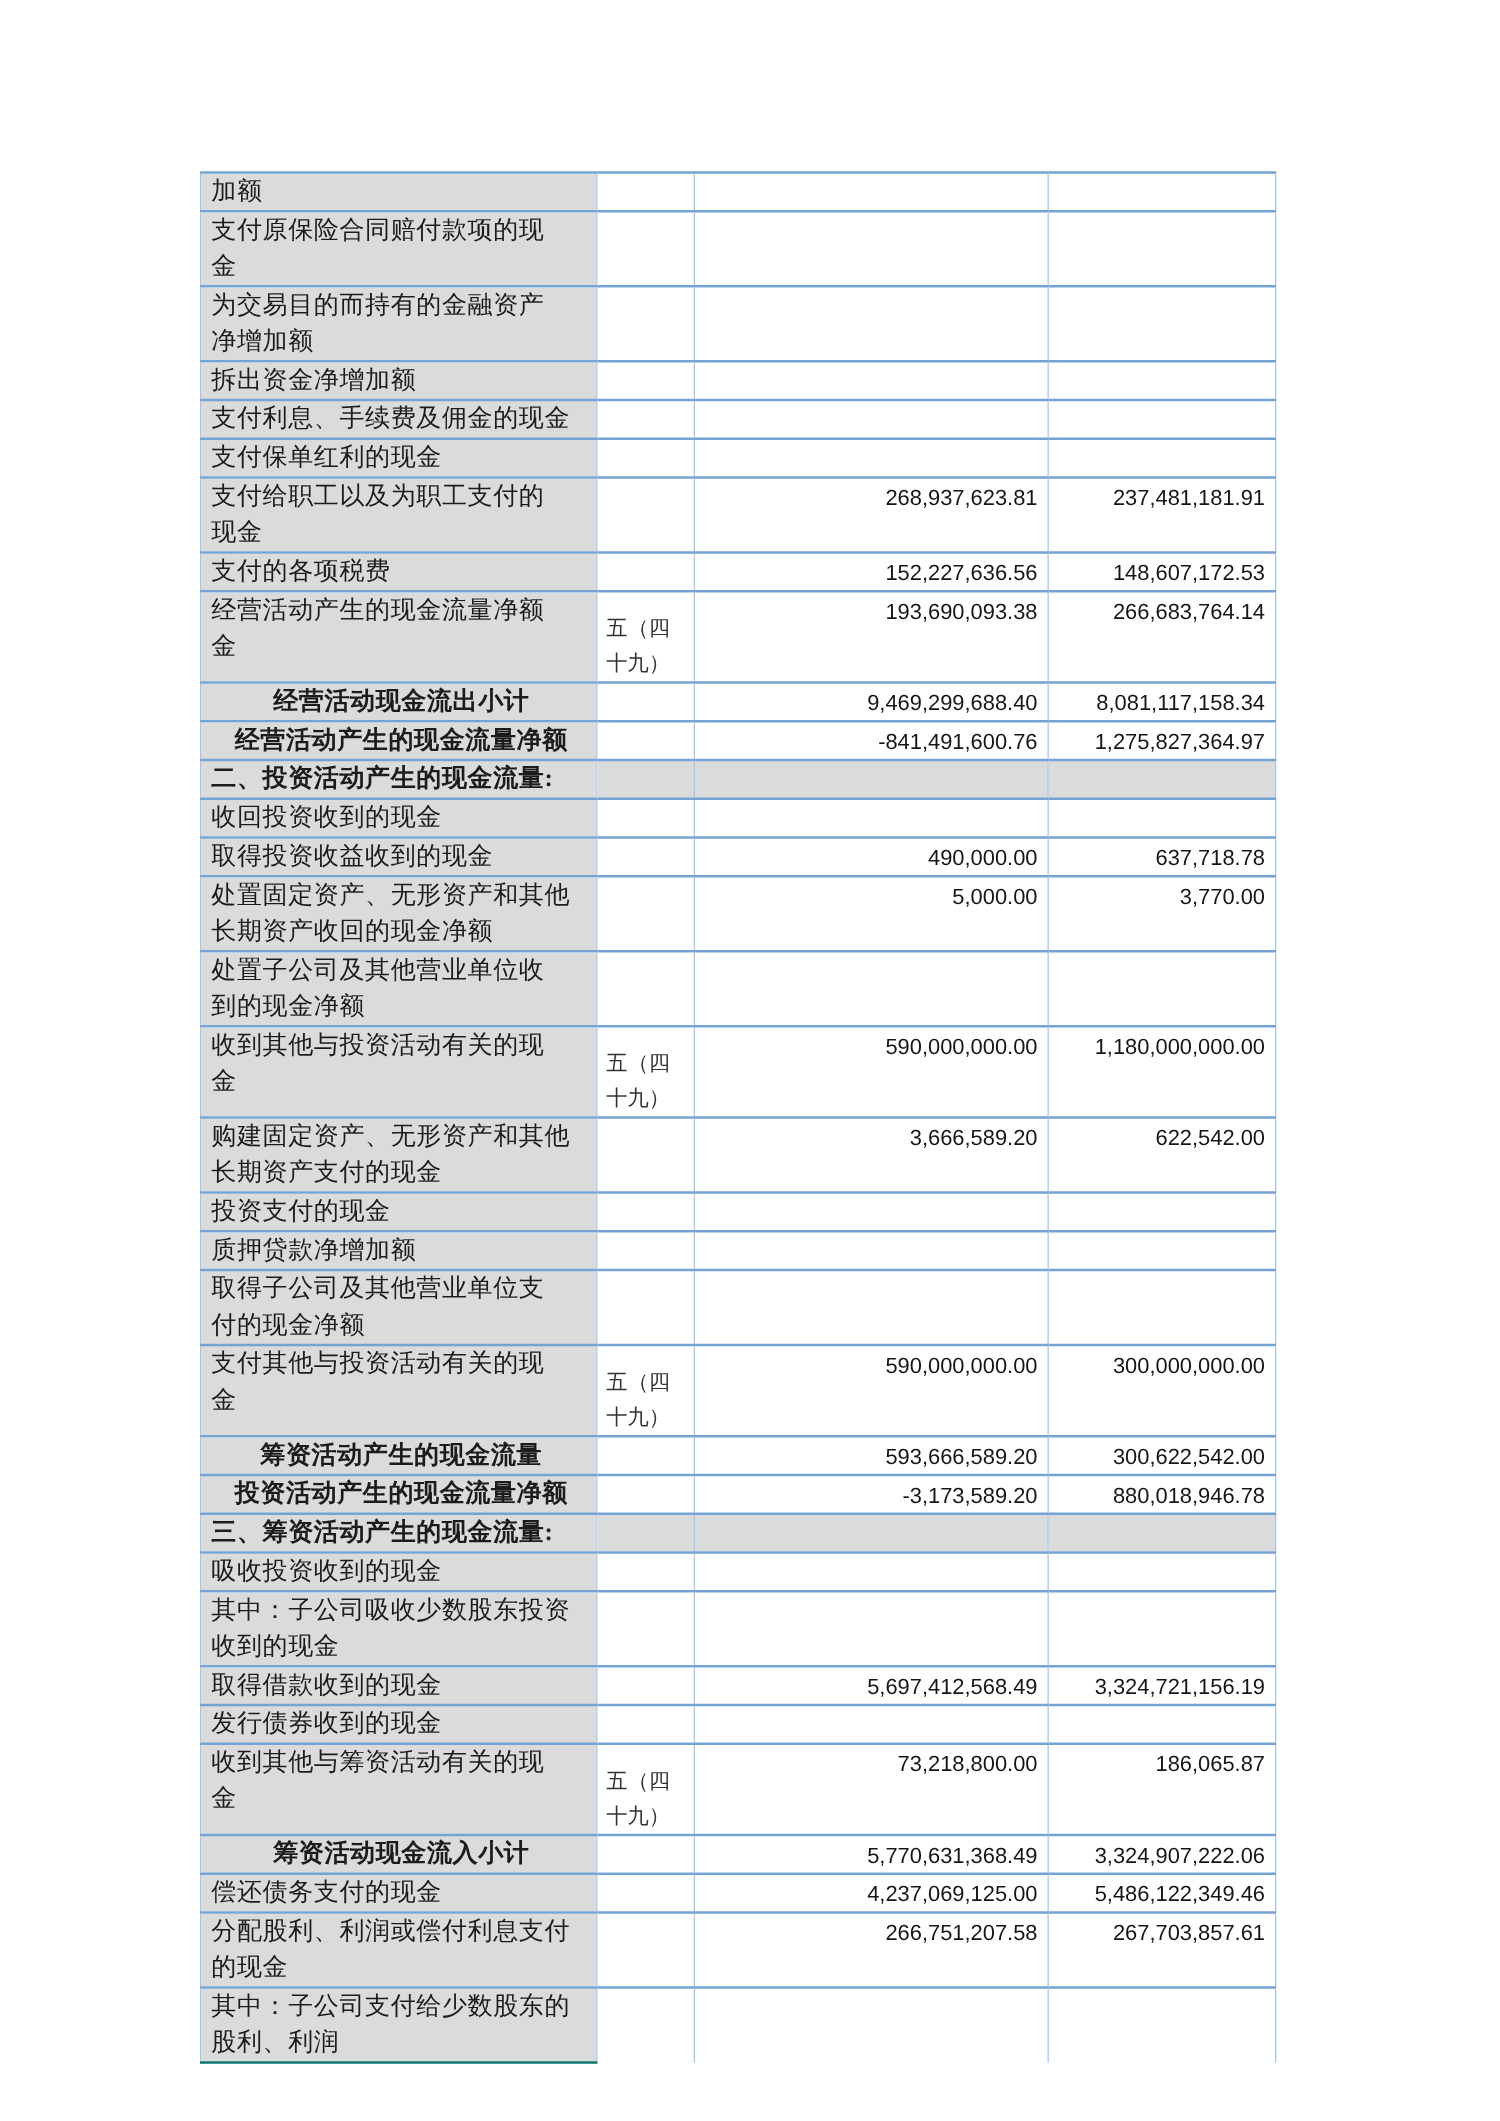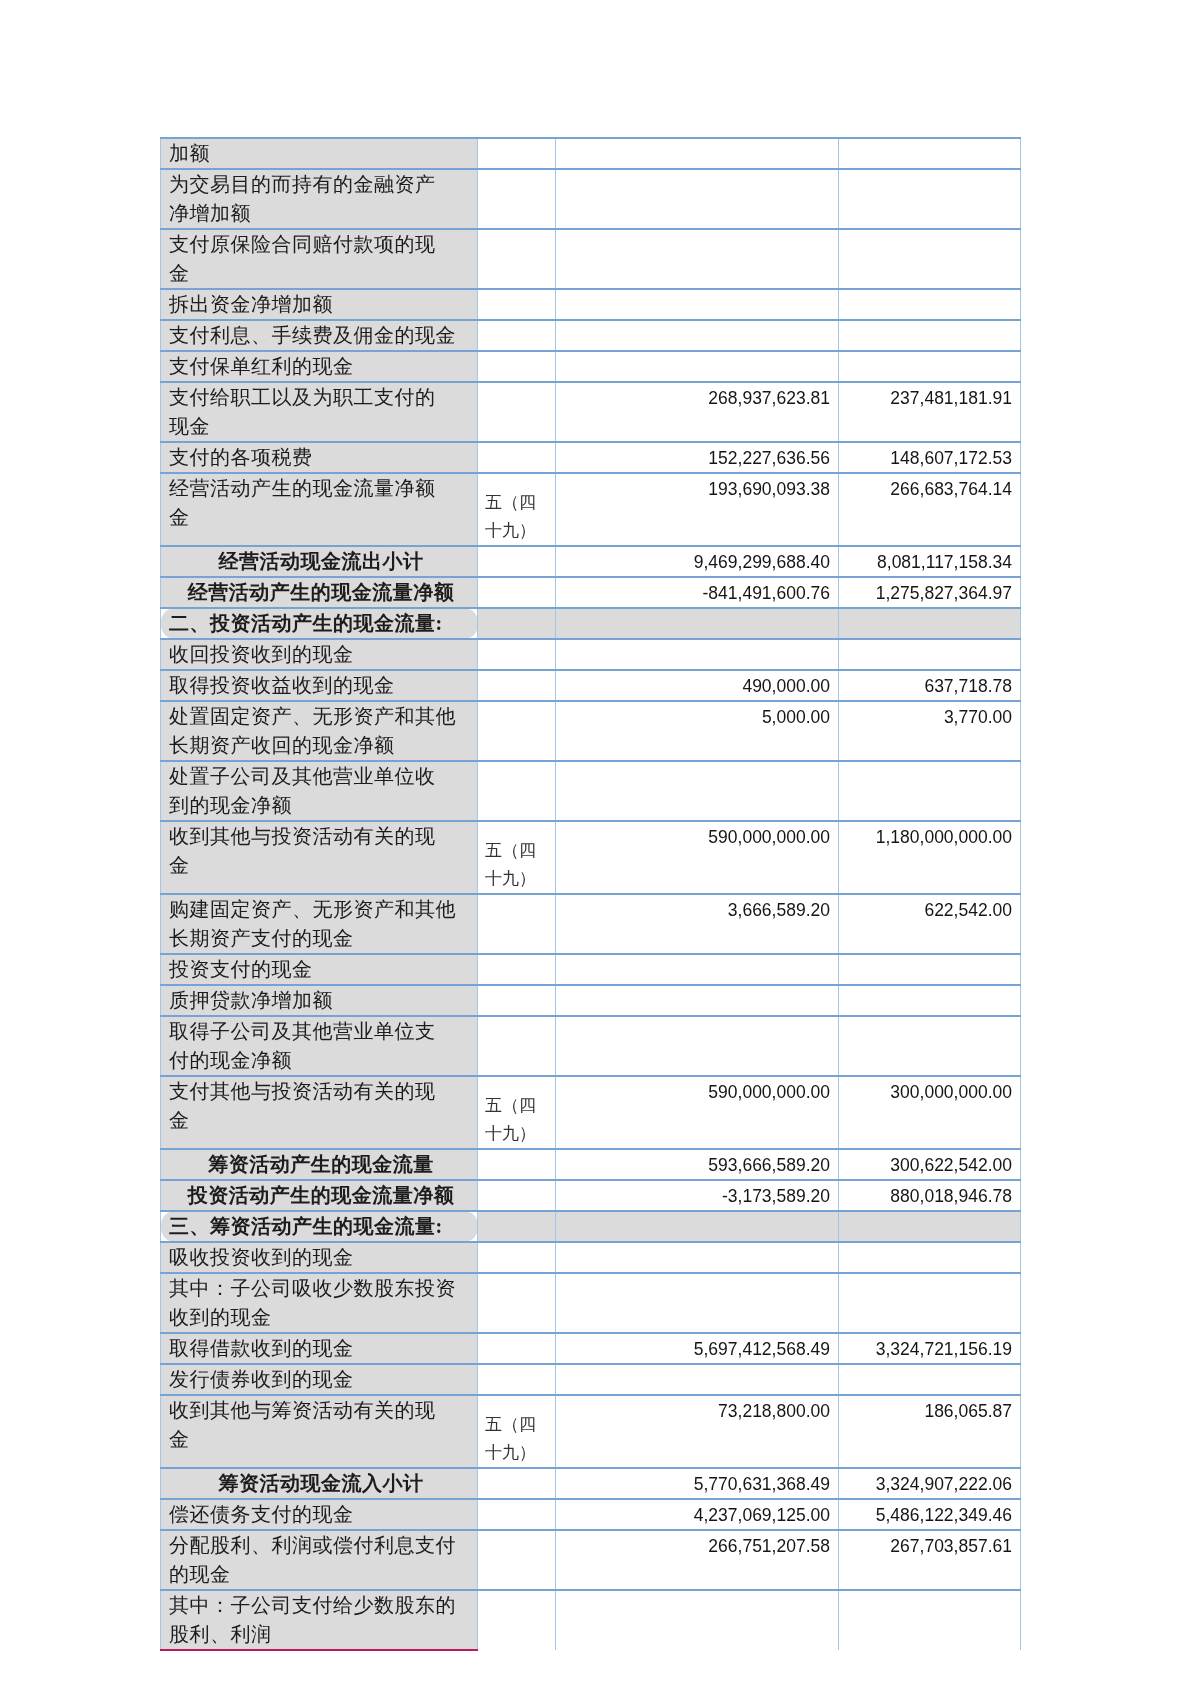--- a/index.html
+++ b/index.html
@@ -63,30 +63,29 @@
     padding:1px 8px 0 2px;
     background:#ffffff;
   }
   tr.row-subtotal td.c-label{
     font-weight:bold;
     text-align:center;
     padding-left:6px;padding-right:2px;
   }
   tr.row-section td.c-label{
     font-weight:bold;
-    border-radius:14px;
   }
   tr.row-section td{
     background:var(--shade);
   }
   tr:last-child td{
     border-bottom:none;
   }
   tr:last-child td.c-label{
-    border-bottom:2px solid #be185d;
+    border-bottom:2px solid #0f766e;
   }
 </style>
 </head>
 <body>
 
 <div class="table-wrap">
   <table class="cashflow">
     <colgroup>
       <col style="width:317px">
       <col style="width:78px">
@@ -94,29 +93,29 @@
       <col style="width:182px">
     </colgroup>
     <tbody>
         <tr class="row-item h1">
     <td class="c-label">加额</td>
     <td class="c-note"></td>
     <td class="c-cur"></td>
     <td class="c-prev"></td>
   </tr>
         <tr class="row-item h2">
+    <td class="c-label">支付原保险合同赔付款项的现
+金</td>
+    <td class="c-note"></td>
+    <td class="c-cur"></td>
+    <td class="c-prev"></td>
+  </tr>
+        <tr class="row-item h2">
     <td class="c-label">为交易目的而持有的金融资产
 净增加额</td>
-    <td class="c-note"></td>
-    <td class="c-cur"></td>
-    <td class="c-prev"></td>
-  </tr>
-        <tr class="row-item h2">
-    <td class="c-label">支付原保险合同赔付款项的现
-金</td>
     <td class="c-note"></td>
     <td class="c-cur"></td>
     <td class="c-prev"></td>
   </tr>
         <tr class="row-item h1">
     <td class="c-label">拆出资金净增加额</td>
     <td class="c-note"></td>
     <td class="c-cur"></td>
     <td class="c-prev"></td>
   </tr>

